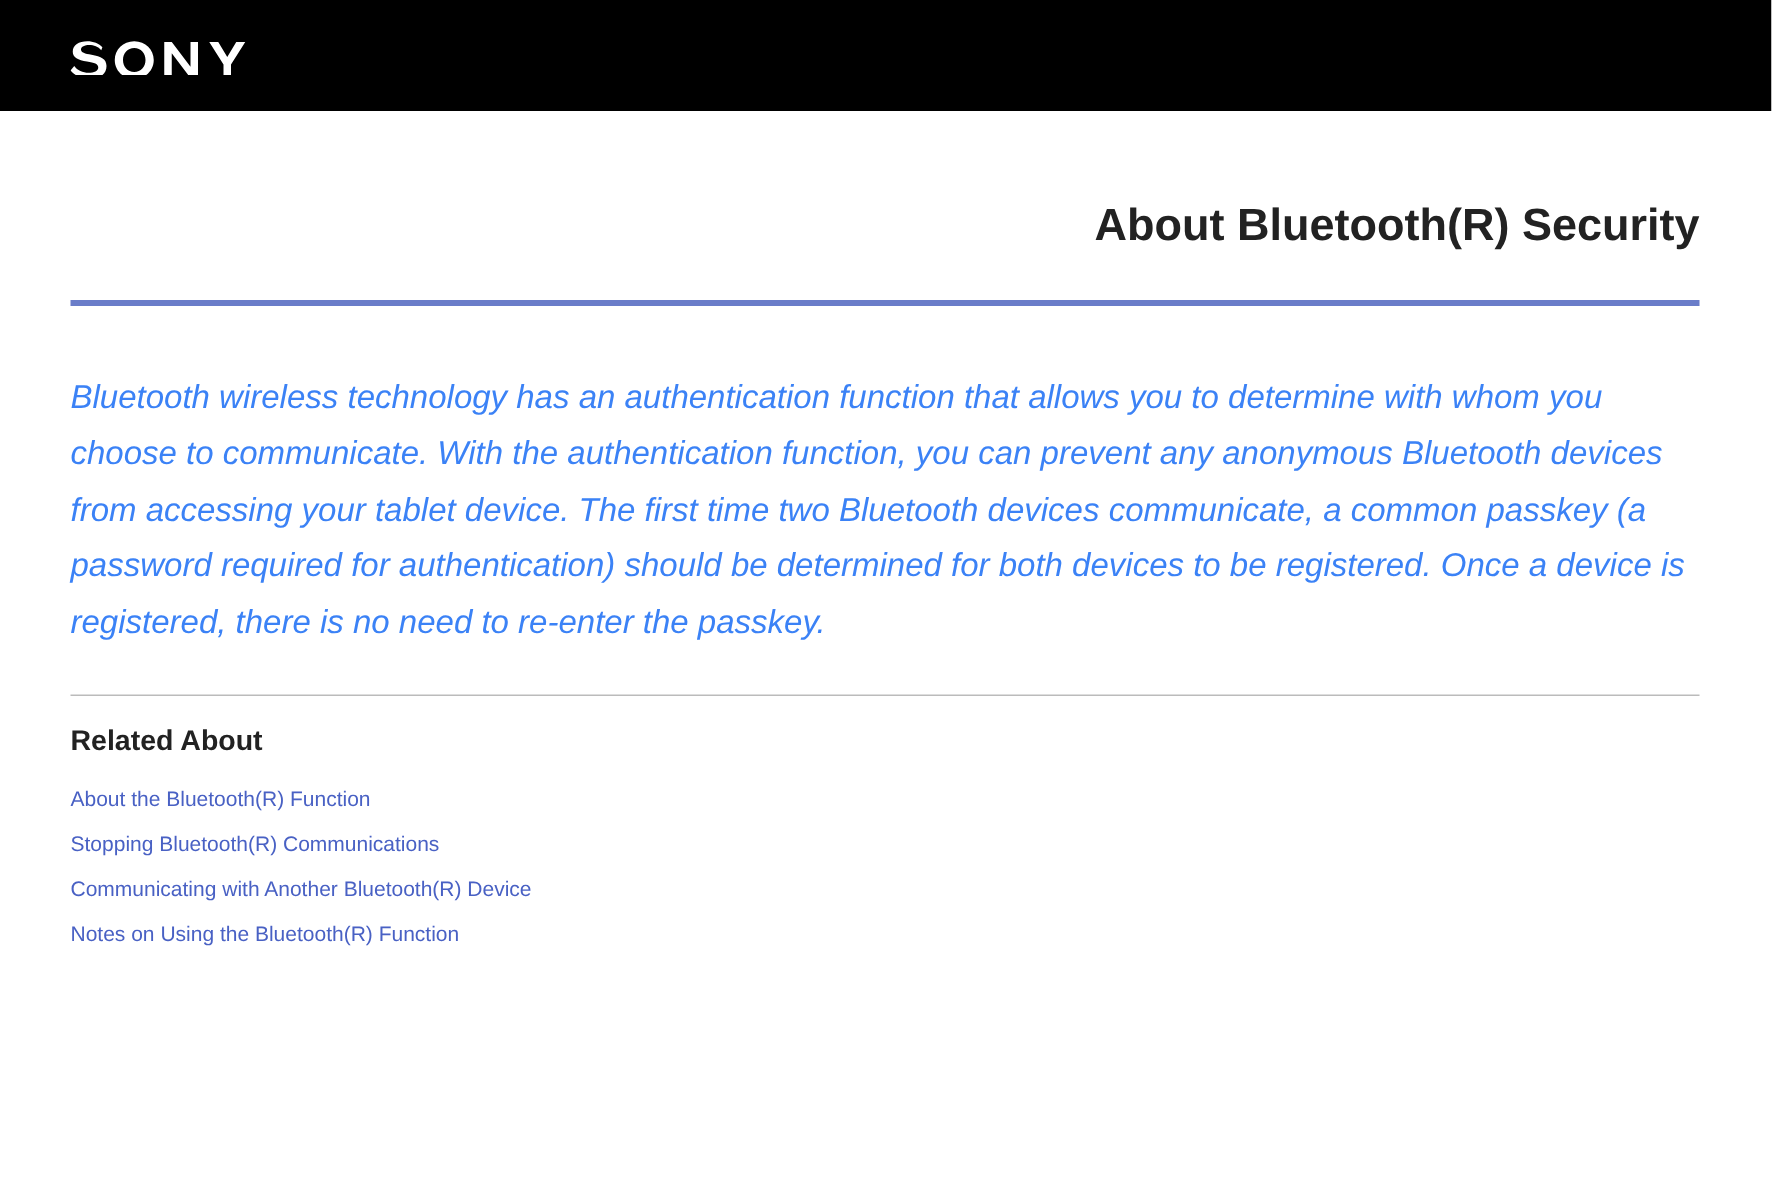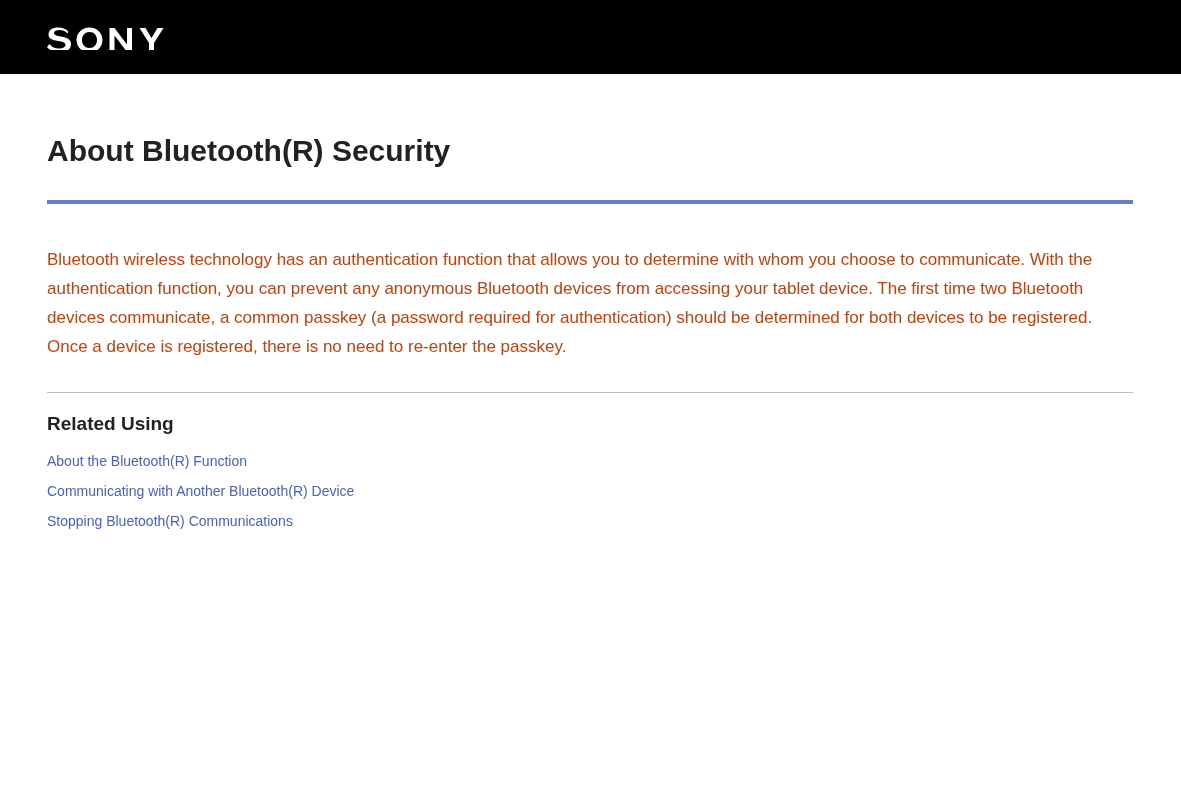--- a/index.html
+++ b/index.html
@@ -27,31 +27,33 @@
     }
     .content {
       padding: 60px 47px 20px 47px;
       max-width: 1180px;
     }
     .page-title {
       font-size: 30px;
       font-weight: bold;
       color: #222;
       margin-bottom: 32px;
+      text-align: right;
     }
     .title-underline {
       height: 4px;
       background: #6a7dc9;
       margin-bottom: 42px;
     }
     .body-text {
-      font-size: 17px;
+      font-size: 22px;
       line-height: 1.7;
-      color: #c2410c;
+      color: #3b82f6;
       margin-bottom: 30px;
+      font-style: italic;
     }
     .divider {
       border: none;
       border-top: 1px solid #bbb;
       margin-top: 12px;
       margin-bottom: 20px;
     }
     .related-heading {
       font-size: 19px;
       font-weight: bold;
@@ -86,18 +88,19 @@
 </div>
 
 <div class="content">
   <h1 class="page-title">About Bluetooth(R) Security</h1>
   <div class="title-underline"></div>
 
   <p class="body-text">Bluetooth wireless technology has an authentication function that allows you to determine with whom you choose to communicate. With the authentication function, you can prevent any anonymous Bluetooth devices from accessing your tablet device. The first time two Bluetooth devices communicate, a common passkey (a password required for authentication) should be determined for both devices to be registered. Once a device is registered, there is no need to re-enter the passkey.</p>
 
   <hr class="divider">
 
-  <div class="related-heading">Related Using</div>
+  <div class="related-heading">Related About</div>
 
   <a class="related-link">About the Bluetooth(R) Function</a>
+  <a class="related-link">Stopping Bluetooth(R) Communications</a>
   <a class="related-link">Communicating with Another Bluetooth(R) Device</a>
-  <a class="related-link">Stopping Bluetooth(R) Communications</a>
+  <a class="related-link">Notes on Using the Bluetooth(R) Function</a>
 </div>
 
 </body></html>

